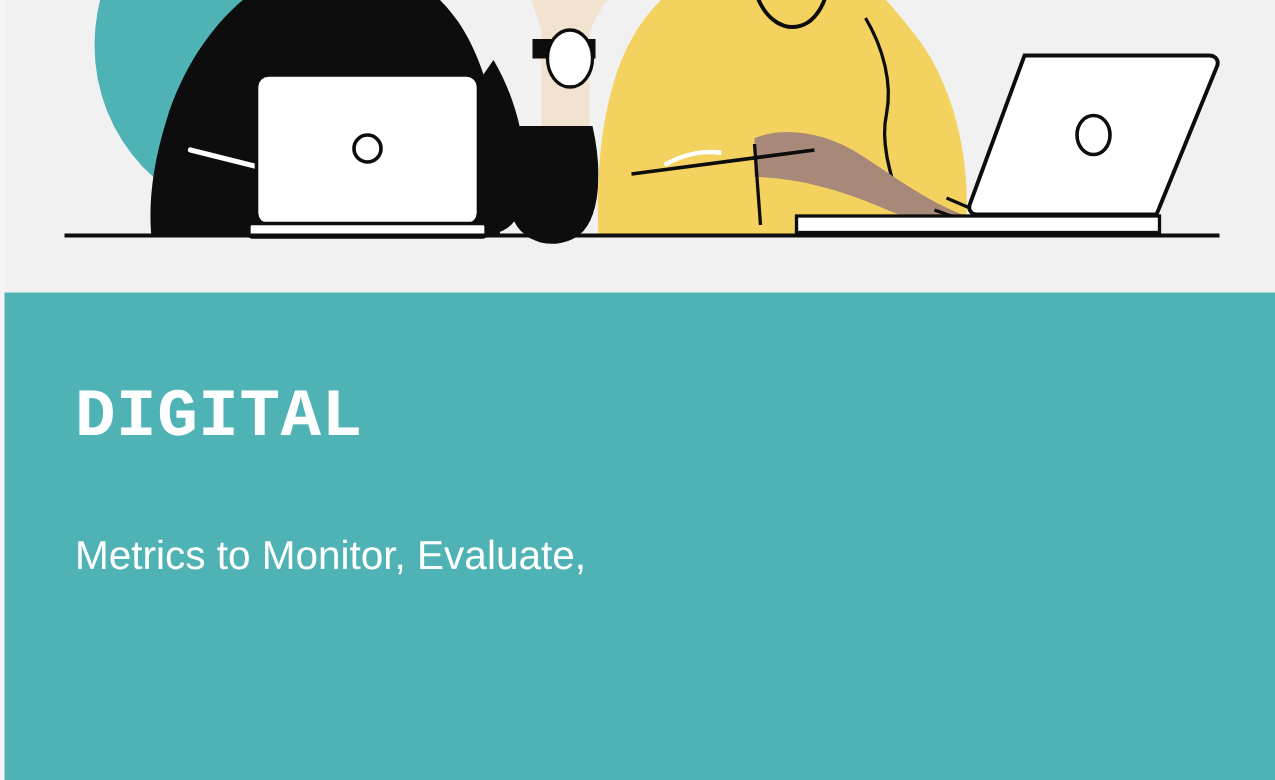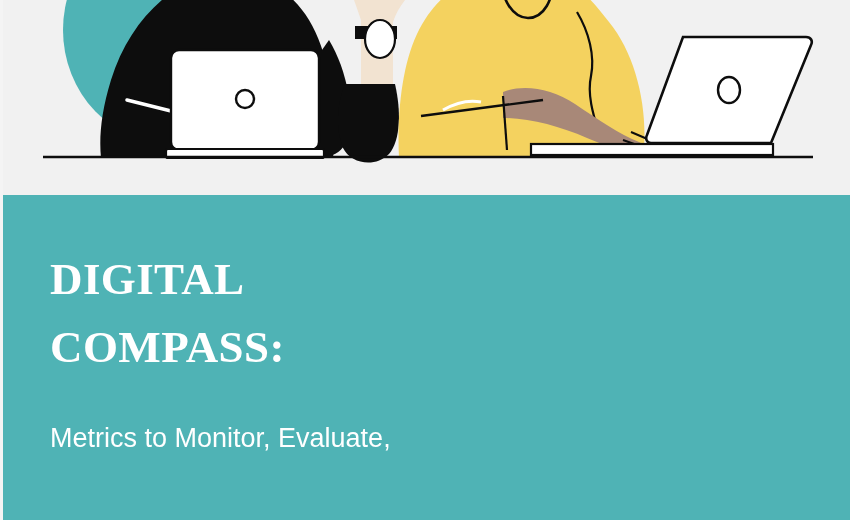--- a/index.html
+++ b/index.html
@@ -51,21 +51,21 @@
   .title-inner {
     position: absolute;
     left: 47px;
     top: 50px;
     width: 520px;
   }
 
   .poster-title {
     margin: 0;
     color: #ffffff;
-    font-family: Liberation Serif, serif;
+    font-family: Liberation Mono, monospace;
     font-weight: bold;
     font-size: 45px;
     line-height: 68px;
     letter-spacing: 0.4px;
   }
 
   .poster-title .tl {
     display: block;
     white-space: nowrap;
   }
@@ -194,19 +194,18 @@
       </g>
 
       <line x1="40" y1="157" x2="810" y2="157" stroke="#0d0d0d" stroke-width="2.6"></line>
     </svg>
   </div>
 
   <div class="title-band">
     <div class="title-inner">
       <h1 class="poster-title">
         <span class="tl">DIGITAL</span>
-        <span class="tl">COMPASS:</span>
       </h1>
       <p class="poster-subtitle">Metrics to Monitor, Evaluate,</p>
     </div>
   </div>
 
 </div>
 
 </body></html>

